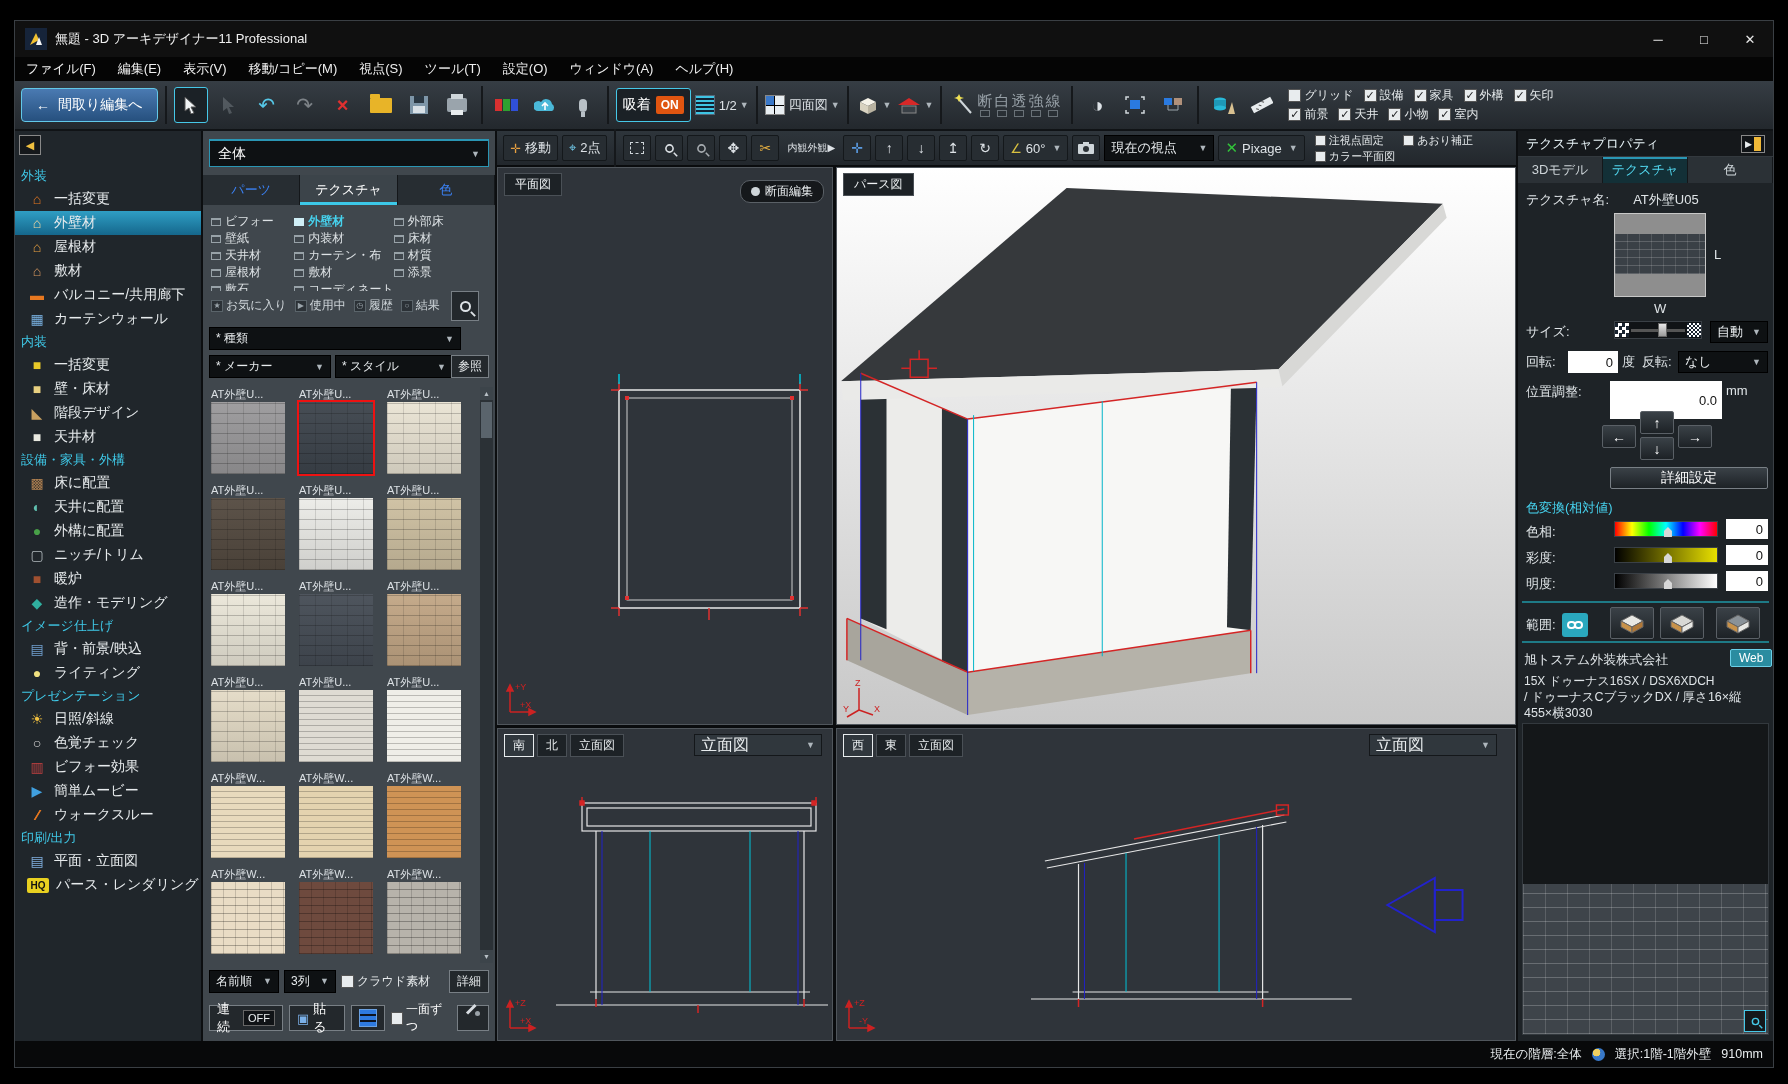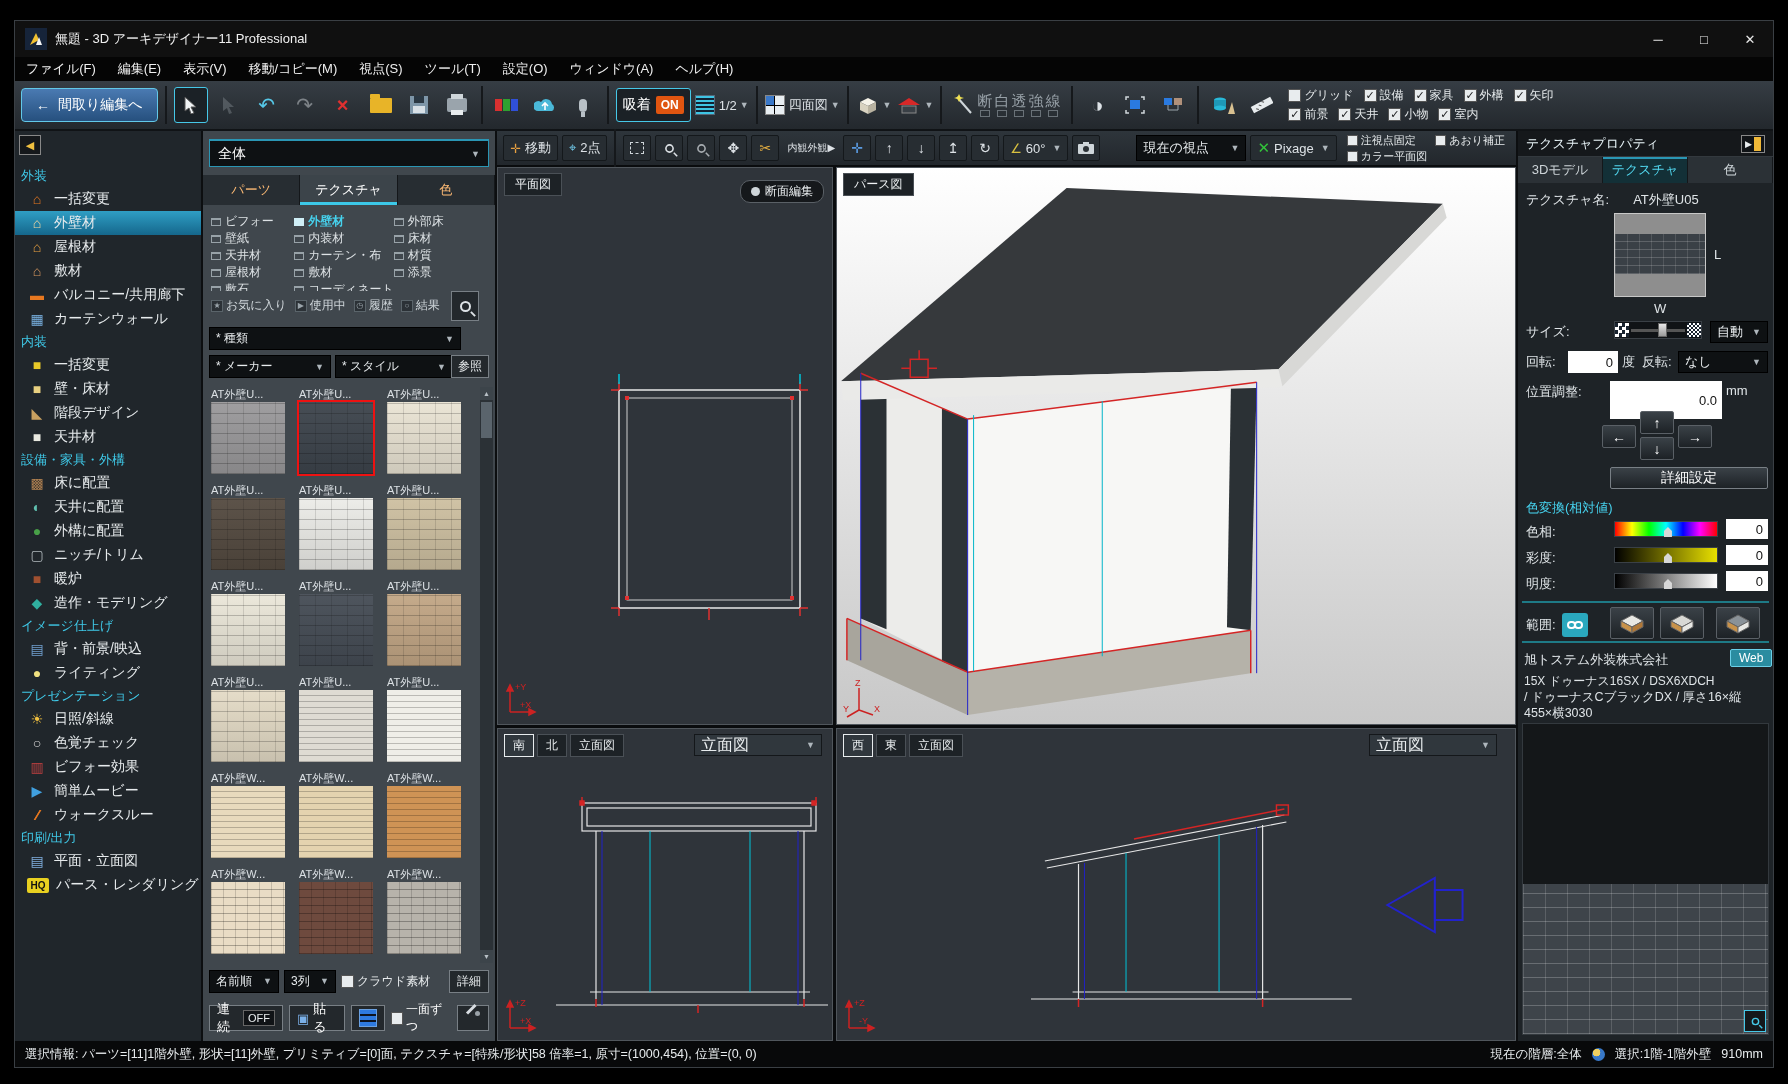--- a/index.html
+++ b/index.html
@@ -62,21 +62,21 @@
   .sb-item { height:24px; display:flex; align-items:center; gap:7px; padding-left:12px; color:#e7ebed; font-size:14px; white-space:nowrap; }
   .sb-item.sel { background:linear-gradient(#2f9ec4,#15678c); }
   .si { width:20px; text-align:center; font-size:14px; flex:none; }
   .hq-badge { width:22px; height:15px; background:#e8d020; color:#111; font-size:10px; font-weight:bold; display:flex; align-items:center; justify-content:center; border-radius:2px; flex:none; }
 
   
   .catalog { width:294px; background:#40474d; border-right:2px solid #0c0e10; position:relative; font-size:12px; color:#e4e8ea; }
   .scope-dd { position:absolute; left:6px; right:6px; top:8px; height:28px; background:#0e1113; border:1px solid #2a96b4; border-top:2px solid #2a96b4; display:flex; align-items:center; padding:0 8px; font-size:14px; color:#fff; }
   .scope-dd .dd-arrow { margin-left:auto; }
   .cat-tabs { position:absolute; left:0; right:0; top:44px; height:30px; display:flex; }
-  .cat-tab { flex:1; display:flex; align-items:center; justify-content:center; background:#272d32; color:#fdba74; border-right:1px solid #14171a; font-size:13px; }
+  .cat-tab { flex:1; display:flex; align-items:center; justify-content:center; background:#272d32; color:#3b82f6; border-right:1px solid #14171a; font-size:13px; }
   .cat-tab.active { background:#3c444a; color:#fff; box-shadow:inset 0 -3px 0 #3cc8e8; }
   .cat-cats { position:absolute; left:8px; right:18px; top:82px; height:78px; overflow:hidden; display:flex; }
   .cat-col { flex:1; }
   .cat-item { height:17px; display:flex; align-items:center; gap:4px; color:#dde2e5; font-size:12px; white-space:nowrap; }
   .cat-item i { width:10px; height:8px; border:1px solid #98a2a8; border-top-width:2px; flex:none; }
   .cat-item.active { color:#46d2ee; font-weight:bold; }
   .cat-item.active i { background:#cfeef6; border-color:#cfeef6; }
   .filter-row { position:absolute; left:8px; top:166px; display:flex; gap:8px; align-items:center; color:#cfd6da; }
   .filter-item { display:flex; gap:3px; align-items:center; font-size:12px; }
   .filter-item i { width:12px; height:12px; background:#2b3136; border:1px solid #5a646a; color:#9aa4aa; font-size:8px; display:flex; align-items:center; justify-content:center; }
@@ -115,21 +115,21 @@
   .ic-dropper::before { content:""; position:absolute; right:1px; top:1px; width:5px; height:5px; background:#9aa2a8; border-radius:50%; }
 
   
   .vpcol { flex:1; display:flex; flex-direction:column; background:#0a0c0e; min-width:0; }
   .vp-toolbar { height:36px; background:linear-gradient(#2e353b,#22272c); display:flex; align-items:center; gap:4px; padding:0 6px; color:#dde2e6; font-size:13px; border-bottom:2px solid #0a0c0e; }
   .vtb { height:26px; display:flex; align-items:center; gap:4px; padding:0 6px; background:#272d32; border:1px solid #14181b; border-radius:2px; }
   .vtb.icon-only { width:28px; justify-content:center; padding:0; }
   .two-line { display:flex; flex-direction:row; font-size:10px; line-height:1.2; padding:0 4px; color:#dde2e6; }
   .fit-ic { width:14px; height:12px; border:1px dashed #cfd6da; }
   .arr { font-size:14px; }
-  .vp-dd { height:26px; min-width:110px;margin-left:32px; }
+  .vp-dd { height:26px; min-width:110px; }
   .pixage-x { color:#32c43a; font-weight:bold; font-size:15px; }
   .vp-checks { display:flex; gap:8px; margin-left:6px; }
   .vp-checks .col { display:flex; flex-direction:column; gap:1px; }
   .vp-checks .cb { font-size:11px; }
   .vp-checks .cb i { width:11px; height:11px; }
   .vp-grid { flex:1; display:grid; grid-template-columns:336px 1fr; grid-template-rows:558px 1fr; gap:3px; background:#0a0c0e; }
   .vp { position:relative; background:#2f343a; border:1px solid #50565c; overflow:hidden; }
   .vp.persp { background:linear-gradient(#ffffff,#c8c8c8); }
   .vp-label { position:absolute; left:6px; top:5px; background:#1d2226; border:1px solid #4a5056; color:#f0f3f5; font-size:12px; padding:2px 10px; z-index:3; }
   .section-btn { position:absolute; right:8px; top:12px; background:#15181b; border:1px solid #5a6066; border-radius:10px; color:#e8ecee; font-size:12px; padding:2px 10px; display:flex; align-items:center; gap:5px; z-index:3; }
@@ -1145,21 +1145,20 @@
       <div class="big-preview">
         <div class="stone"></div>
         <div class="zoom-btn">
             <span class="mag" style="transform:scale(.7)"></span>
           </div>
       </div>
     </div>
   </div>
 
   <div class="statusbar">
-    <span>選択情報: パーツ=[11]1階外壁, 形状=[11]外壁, プリミティブ=[0]面, テクスチャ=[特殊/形状]58 倍率=1, 原寸=(1000,454), 位置=(0, 0)</span>
     <div class="status-right">
       <span>現在の階層:全体</span>
       <span class="globe"></span>
       <span>選択:1階-1階外壁</span>
       <span>910mm</span>
     </div>
   </div>
 </div>
 
 </body></html>

